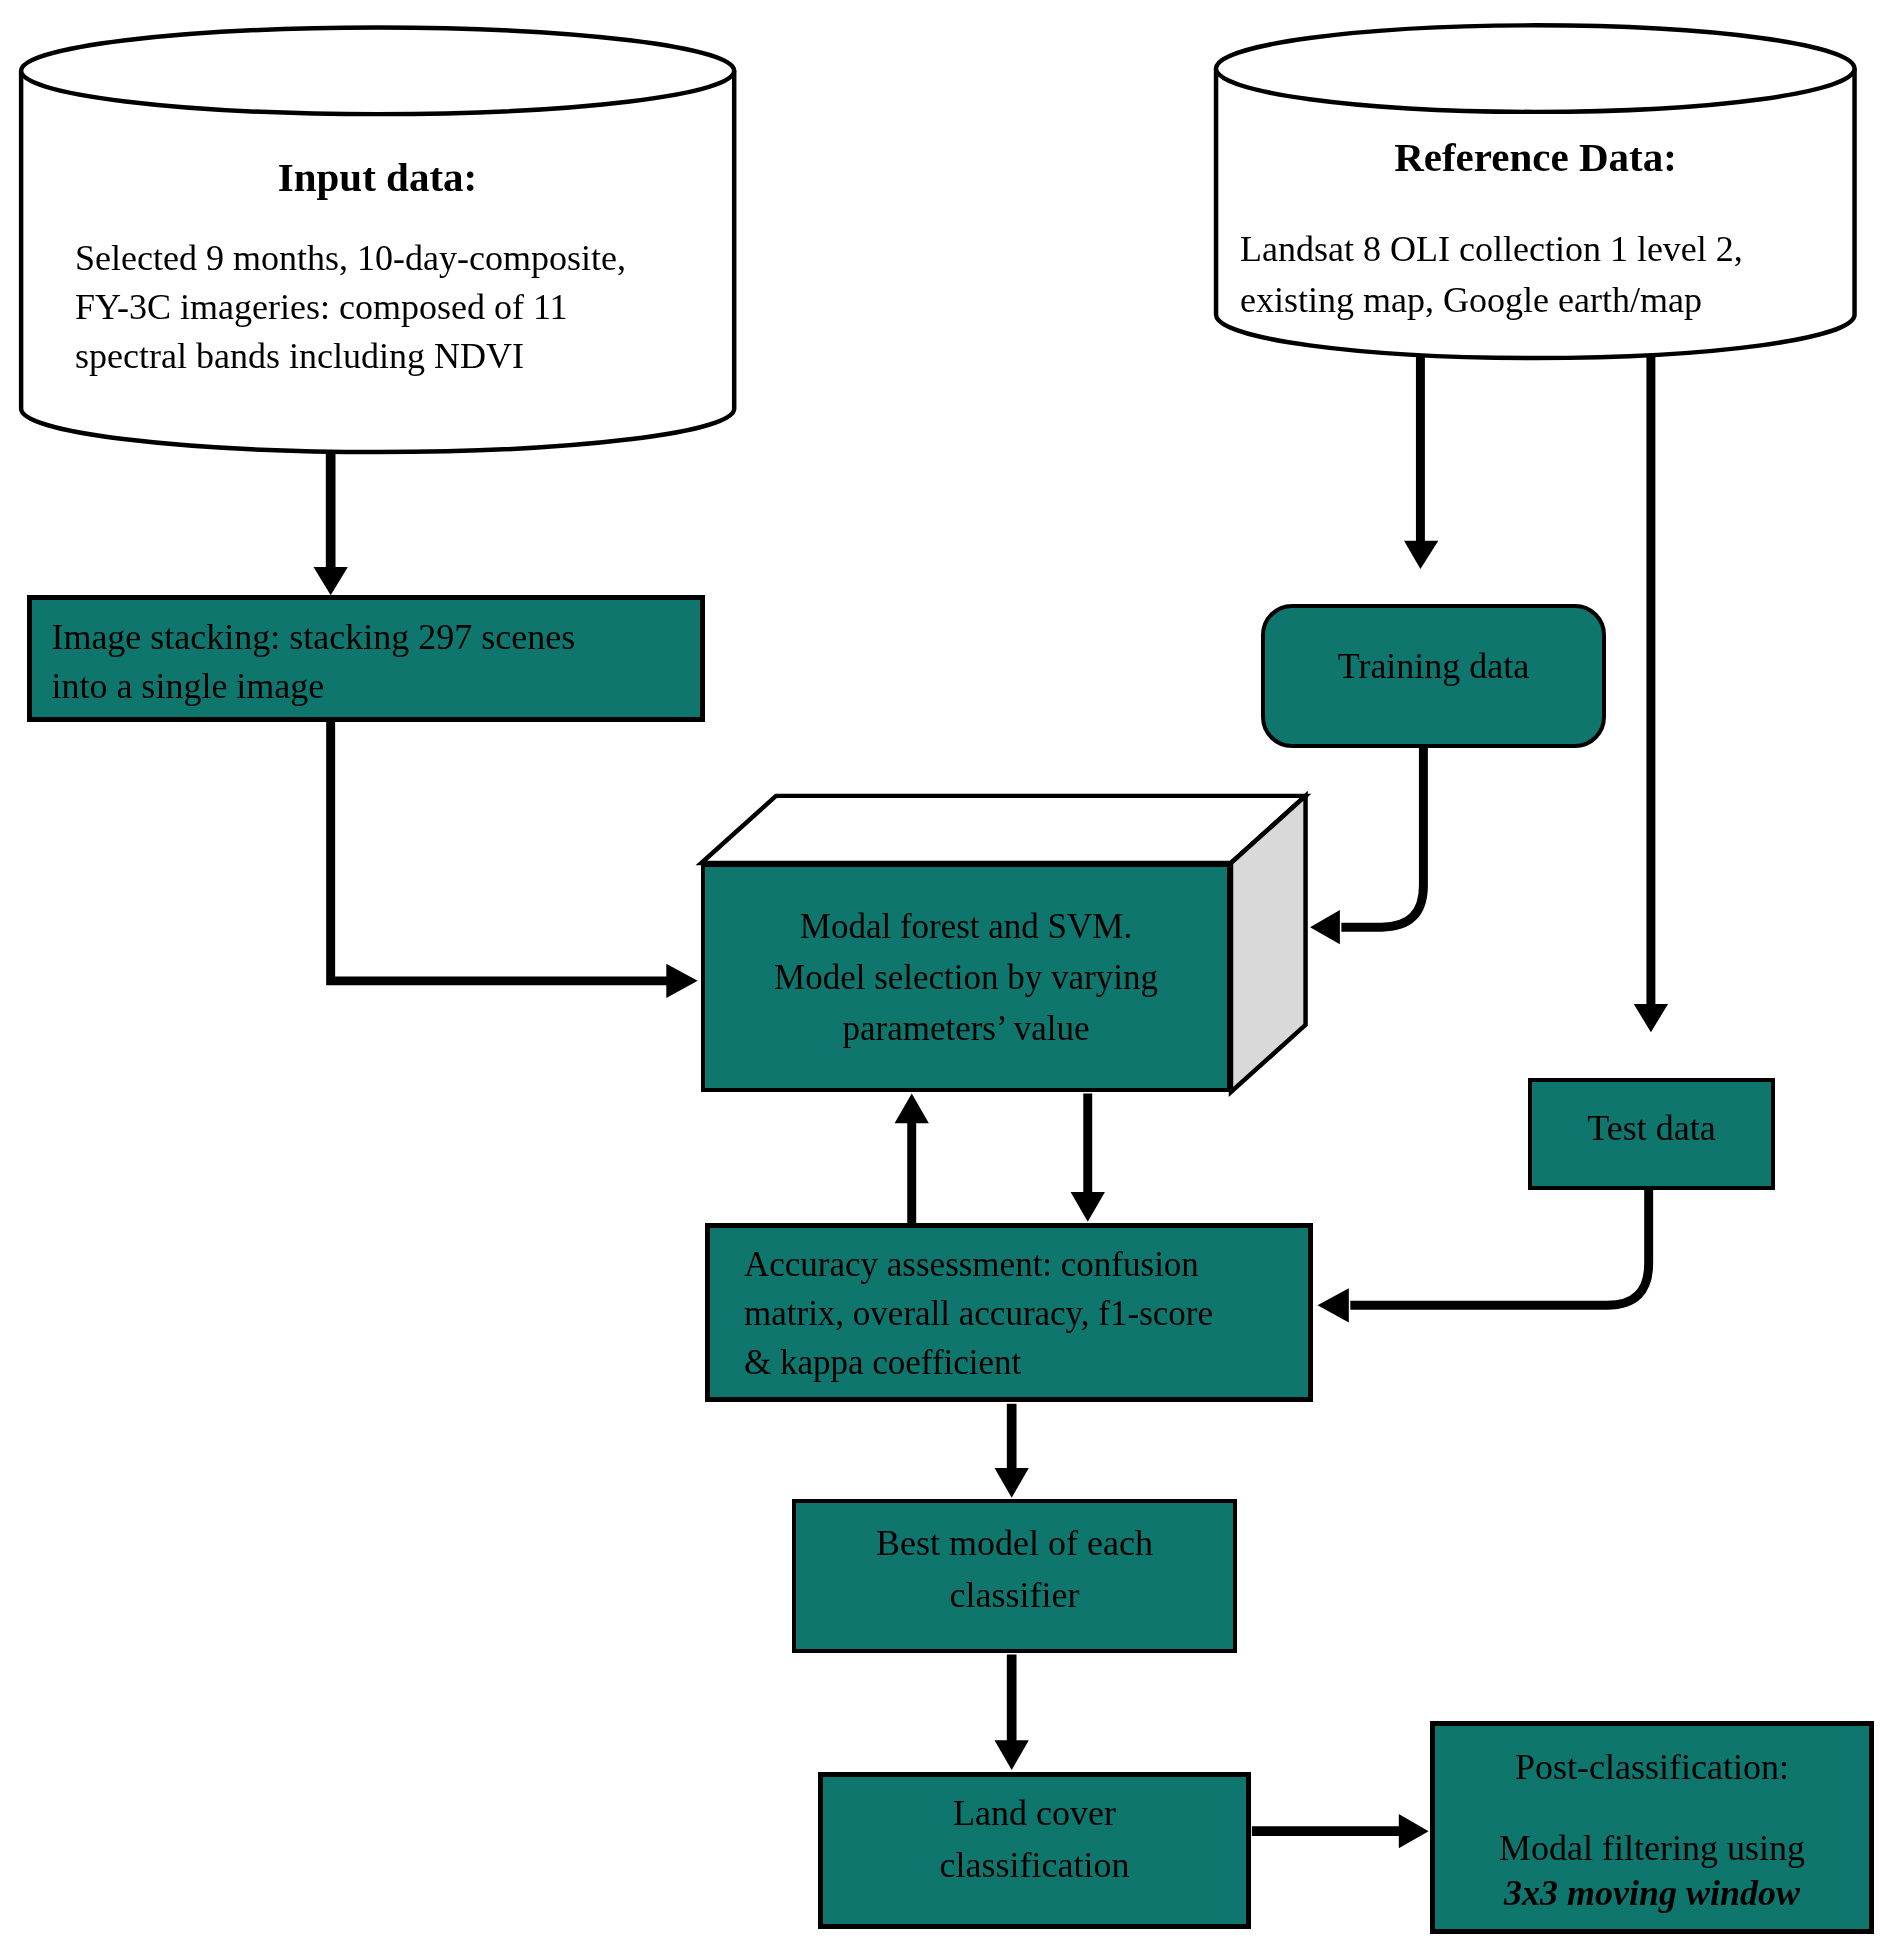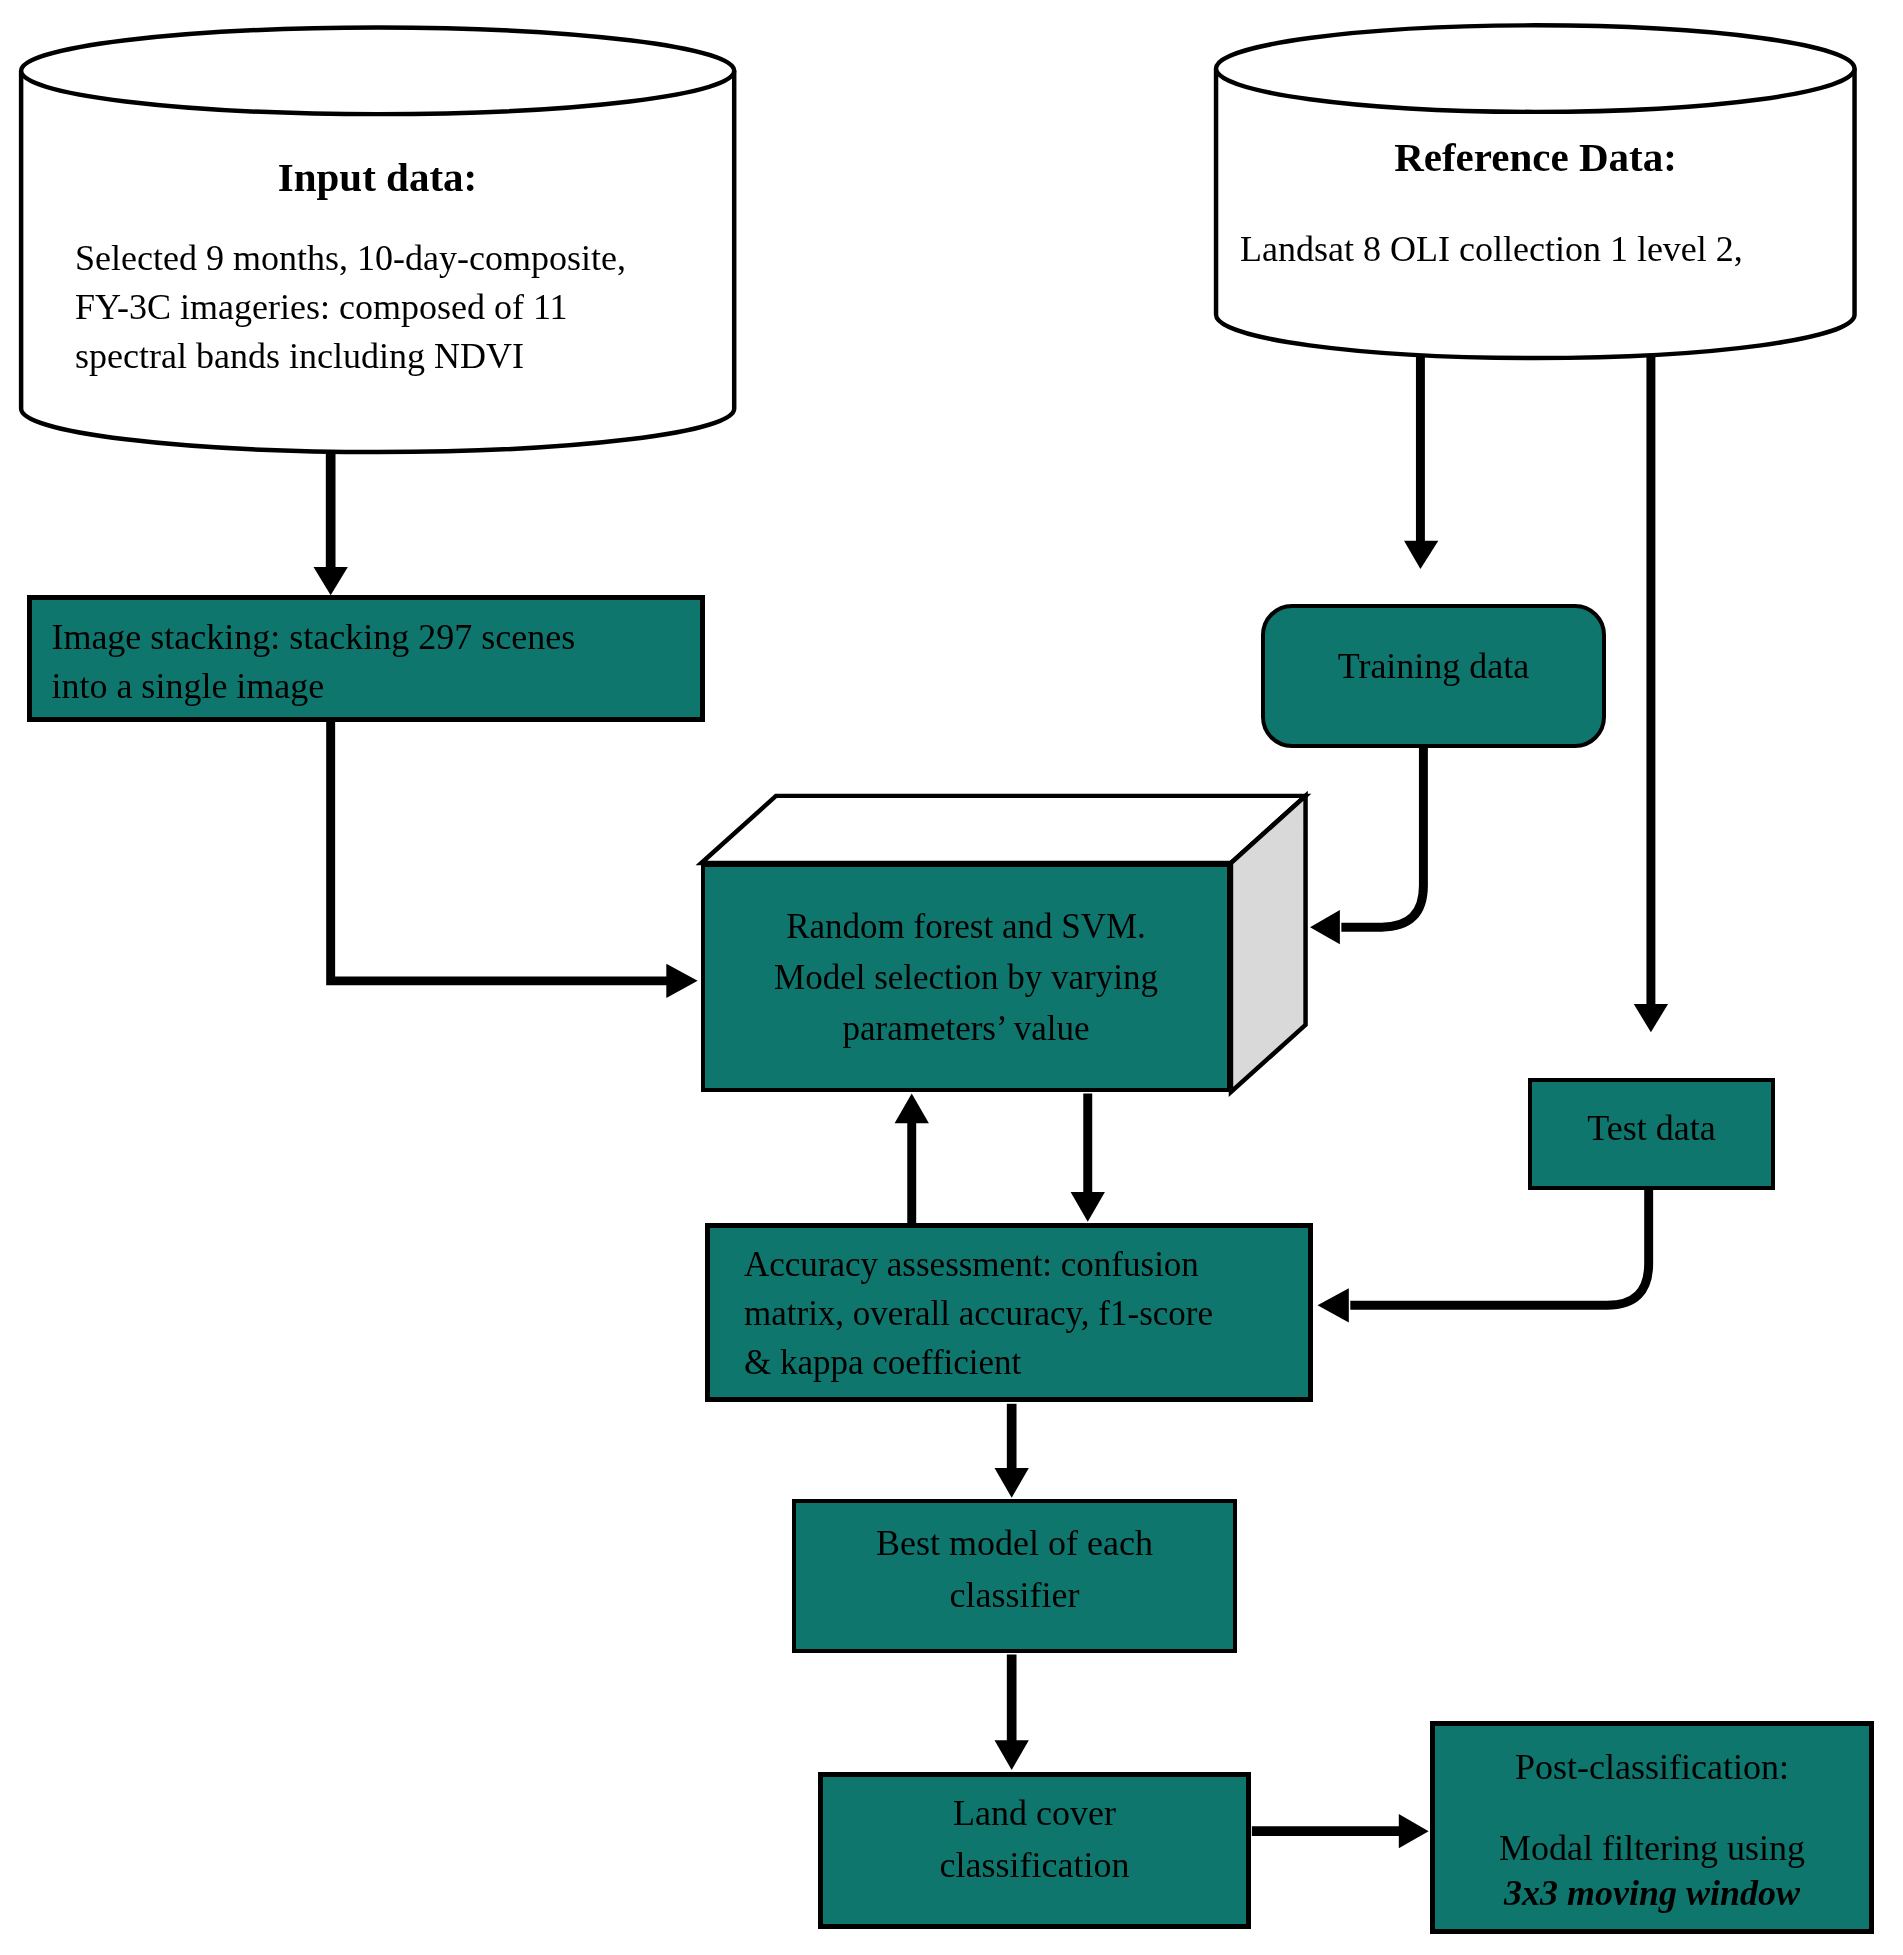--- a/index.html
+++ b/index.html
@@ -112,21 +112,21 @@
 
   <div class="node center" style="left:1261px;top:572px;width:345px;height:144px;border:4.5px solid #000;border-radius:31px;padding-bottom:19.4px;margin-top:32px;">
     <div class="body-48 line">Training data</div>
   </div>
 
   <div class="node thinbox center" style="left:1528px;top:1078px;width:247px;height:112px;padding-bottom:10.4px;">
     <div class="body-48 line">Test data</div>
   </div>
 
   <div class="node thinbox center" style="left:701px;top:863px;width:530px;height:229px;">
-    <div class="ml-line">Random forest and SVM.</div>
+    <div class="ml-line">Modal forest and SVM.</div>
     <div class="ml-line">Model selection by varying</div>
     <div class="ml-line">parameters’ value</div>
   </div>
 
   <div class="node rectbox" style="left:705px;top:1223px;width:608px;height:179px;">
     <div style="padding:12px 0 0 34px;">
       <div class="acc-line">Accuracy assessment: confusion</div>
       <div class="acc-line">matrix, overall accuracy, f1-score</div>
       <div class="acc-line">&amp; kappa coefficient</div>
     </div>
@@ -155,16 +155,17 @@
   <div class="txt" style="left:75px;top:234px;width:649px;">
     <div class="body-48 line">Selected 9 months, 10-day-composite,</div>
     <div class="body-48 line">FY-3C imageries: composed of 11</div>
     <div class="body-48 line">spectral bands including NDVI</div>
   </div>
 
   <div class="txt cyl-title" style="left:1216px;top:133px;width:639px;">Reference Data:</div>
 
   <div class="txt" style="left:1240px;top:224px;width:604px;">
     <div class="body-48 line" style="line-height:51px;">Landsat 8 OLI collection 1 level 2,</div>
+    <div class="body-48 line" style="line-height:51px;">existing map, Google earth/map</div>
   </div>
 
 </div>
 
 
 </body></html>

